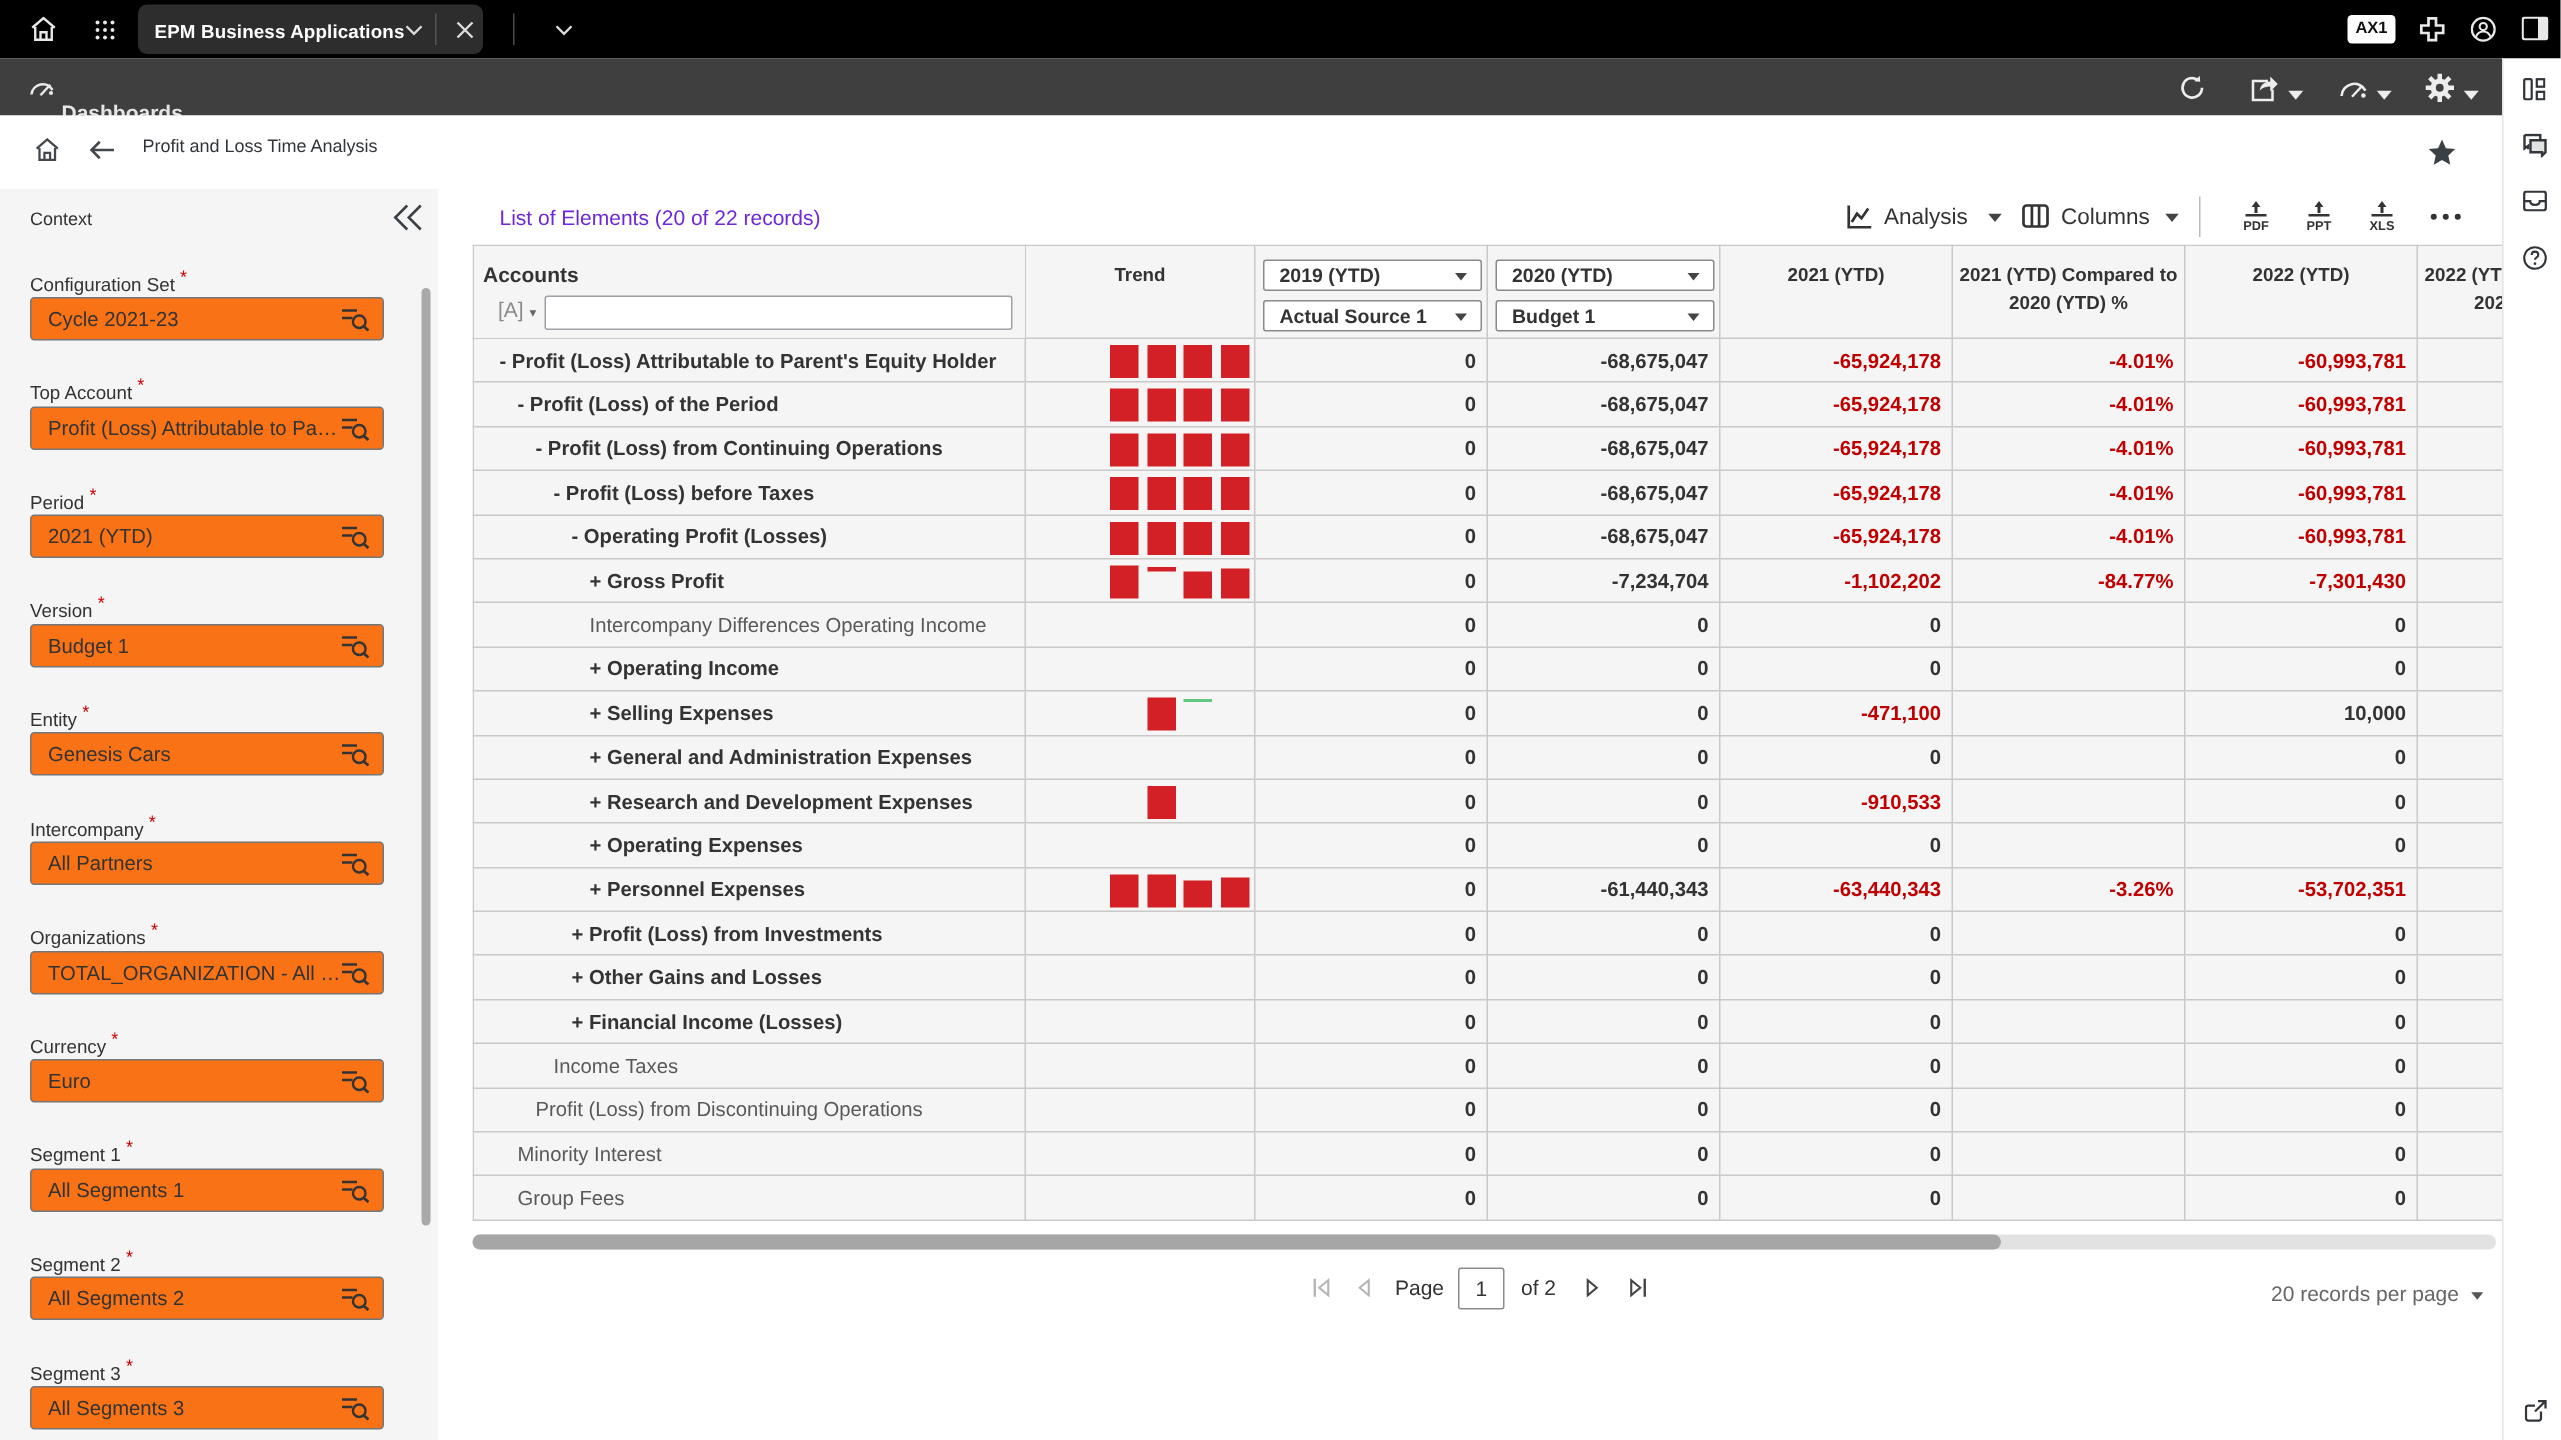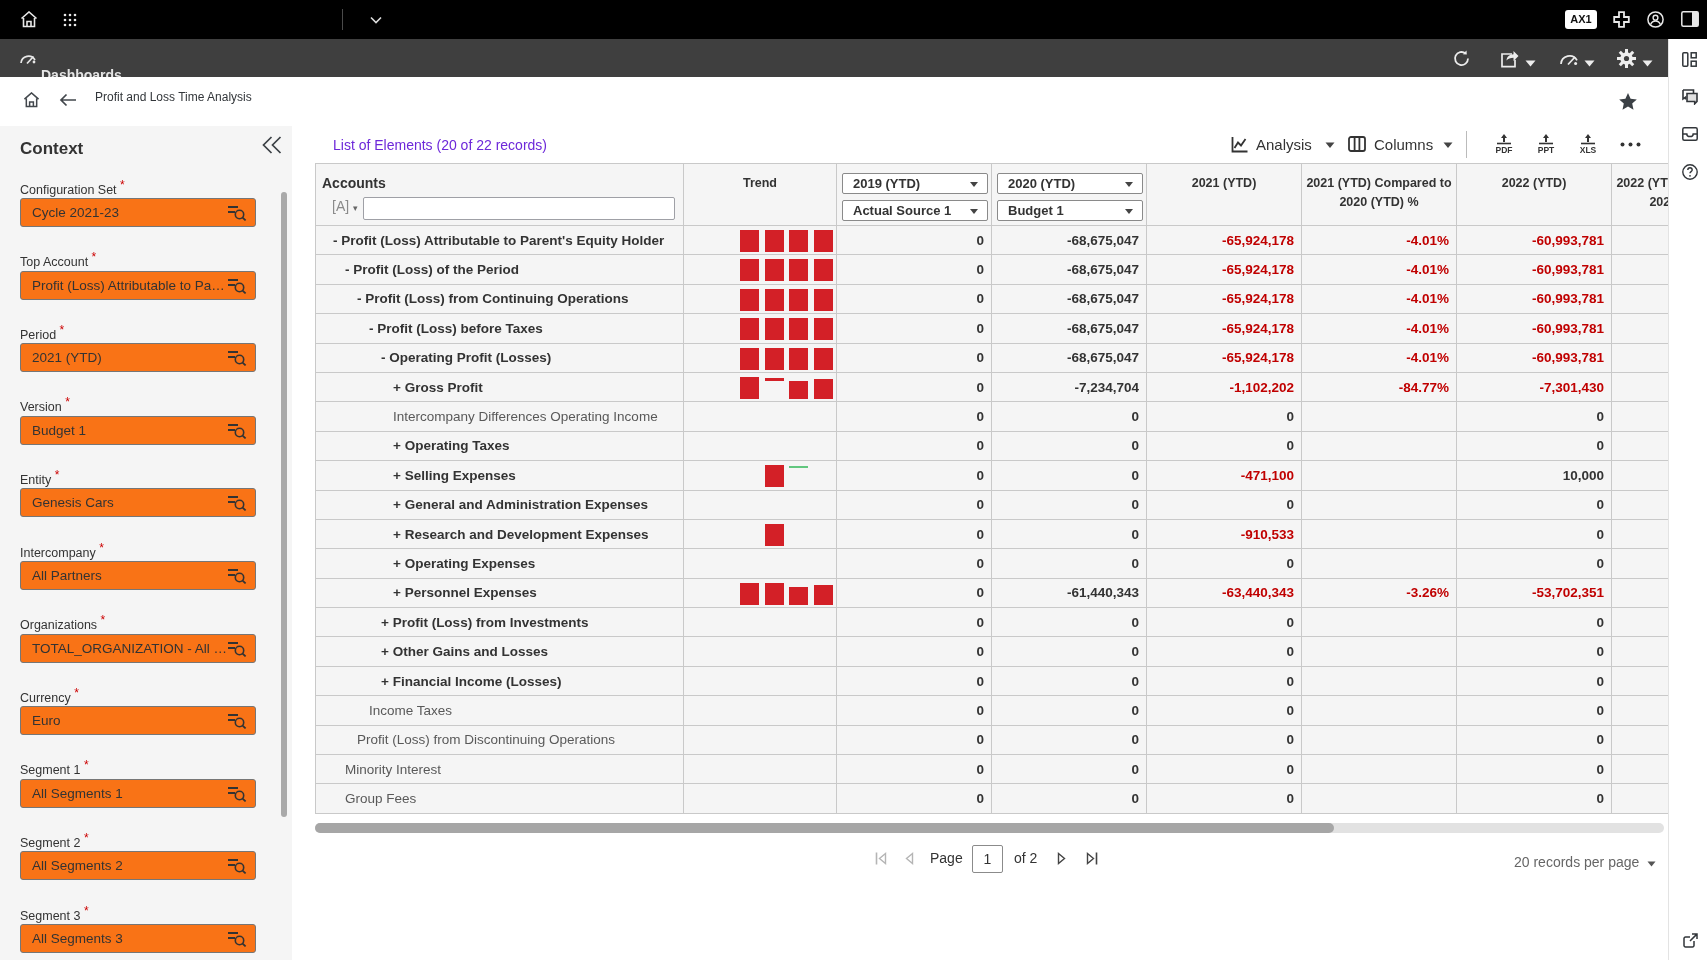--- a/index.html
+++ b/index.html
@@ -12,21 +12,21 @@
     border-radius:6px; color:#fff; }
   #tab .t { position:absolute; left:11px; top:11px; font-size:12.5px; font-weight:bold; letter-spacing:0.1px; }
   
   #bar2 { position:absolute; left:0; top:39px; width:1668px; height:38px; background:#3f3f3f; }
   #dashlbl { position:absolute; left:41px; top:28px; font-size:14px; font-weight:bold; color:#e5e5e5; }
   
   #titlerow { position:absolute; left:0; top:77px; width:1668px; height:49px; background:#fff; }
   #title { position:absolute; left:95px; top:13px; font-size:12px; color:#32363a; }
   
   #panel { position:absolute; left:0; top:126px; width:292px; height:834px; background:#f5f5f5; }
-  #panel h2 { position:absolute; left:20px; top:13px; font-size:17px; font-weight:bold; color:#333; }
+  #panel h2 { position:absolute; left:20px; top:13px; font-size:12px; font-weight:normal; color:#333; }
   .fld { position:absolute; left:20px; width:236px; }
   .fld .lbl { font-size:12.5px; color:#333; }
   .fld .lbl sup { color:#c00; font-size:12px; }
   .fld .box { position:absolute; top:20.5px; left:0; width:236px; height:29px; background:#f97316;
     border:1px solid #767676; border-radius:3px; font-size:13.5px; color:#333; line-height:27px;
     padding-left:11px; padding-right:26px; white-space:nowrap; overflow:hidden; text-overflow:ellipsis; }
   .fld .vh { position:absolute; top:27.5px; right:9px; }
   #pscroll { position:absolute; left:281px; top:66px; width:6px; height:625px; background:#a9a9a9; border-radius:3px; }
   
   #listlbl { position:absolute; left:333px; top:137px; font-size:14px; color:#6d28d9; }
@@ -69,20 +69,30 @@
         <circle cx="7" cy="2" r="1.3"></circle>
         <circle cx="12" cy="2" r="1.3"></circle>
       <circle cx="2" cy="7" r="1.3"></circle>
         <circle cx="7" cy="7" r="1.3"></circle>
         <circle cx="12" cy="7" r="1.3"></circle>
       <circle cx="2" cy="12" r="1.3"></circle>
         <circle cx="7" cy="12" r="1.3"></circle>
         <circle cx="12" cy="12" r="1.3"></circle>
     </g>
   </svg>
+  <div id="tab">
+    <span class="t">EPM Business Applications</span>
+    <svg class="abs" style="left:178px;top:13px" width="12" height="8" viewBox="0 0 12 8">
+        <path d="M1 1.5 L6 6.5 L11 1.5" fill="none" stroke="#dcdcdc" stroke-width="1.6"></path>
+      </svg>
+    <div class="abs" style="left:198px;top:6px;width:1px;height:21px;background:#555"></div>
+    <svg class="abs" style="left:212px;top:11px" width="12" height="12" viewBox="0 0 12 12">
+        <path d="M1 1 L11 11 M11 1 L1 11" stroke="#dcdcdc" stroke-width="1.6"></path>
+      </svg>
+  </div>
   <div class="abs" style="left:342px;top:9px;width:1px;height:21px;background:#4a4a4a"></div>
   <svg class="abs" style="left:370px;top:16px" width="12" height="8" viewBox="0 0 12 8">
       <path d="M1 1.5 L6 6.5 L11 1.5" fill="none" stroke="#dcdcdc" stroke-width="1.6"></path>
     </svg>
   <div class="abs" style="left:1565px;top:10px;width:32px;height:19px;background:#fff;border-radius:3px;color:#111;font-size:11px;font-weight:bold;text-align:center;line-height:19px;">AX1</div>
   <svg class="abs" style="left:1613px;top:11px" width="17" height="17" viewBox="0 0 17 17">
     <path d="M6 1.2 h5 v4.8 h4.8 v5 h-4.8 v4.8 h-5 v-4.8 h-4.8 v-5 h4.8 z" fill="none" stroke="#e8e8e8" stroke-width="1.8"></path>
   </svg>
   <svg class="abs" style="left:1647px;top:11px" width="17" height="17" viewBox="0 0 17 17">
     <circle cx="8.5" cy="8.5" r="7.6" fill="none" stroke="#e8e8e8" stroke-width="1.5"></circle>
@@ -394,21 +404,21 @@
           <td class="acc plain" style="padding-left:77px">Intercompany Differences Operating Income</td>
           <td class="trend"></td>
           <td class="num">0</td>
           <td class="num">0</td>
           <td class="num">0</td>
           <td class="num red"></td>
           <td class="num">0</td>
           <td class="num"></td>
         </tr>
         <tr class="r">
-          <td class="acc" style="padding-left:77px">+ Operating Taxes</td>
+          <td class="acc" style="padding-left:77px">+ Operating Income</td>
           <td class="trend"></td>
           <td class="num">0</td>
           <td class="num">0</td>
           <td class="num">0</td>
           <td class="num red"></td>
           <td class="num">0</td>
           <td class="num"></td>
         </tr>
         <tr class="r">
           <td class="acc" style="padding-left:77px">+ Selling Expenses</td>

